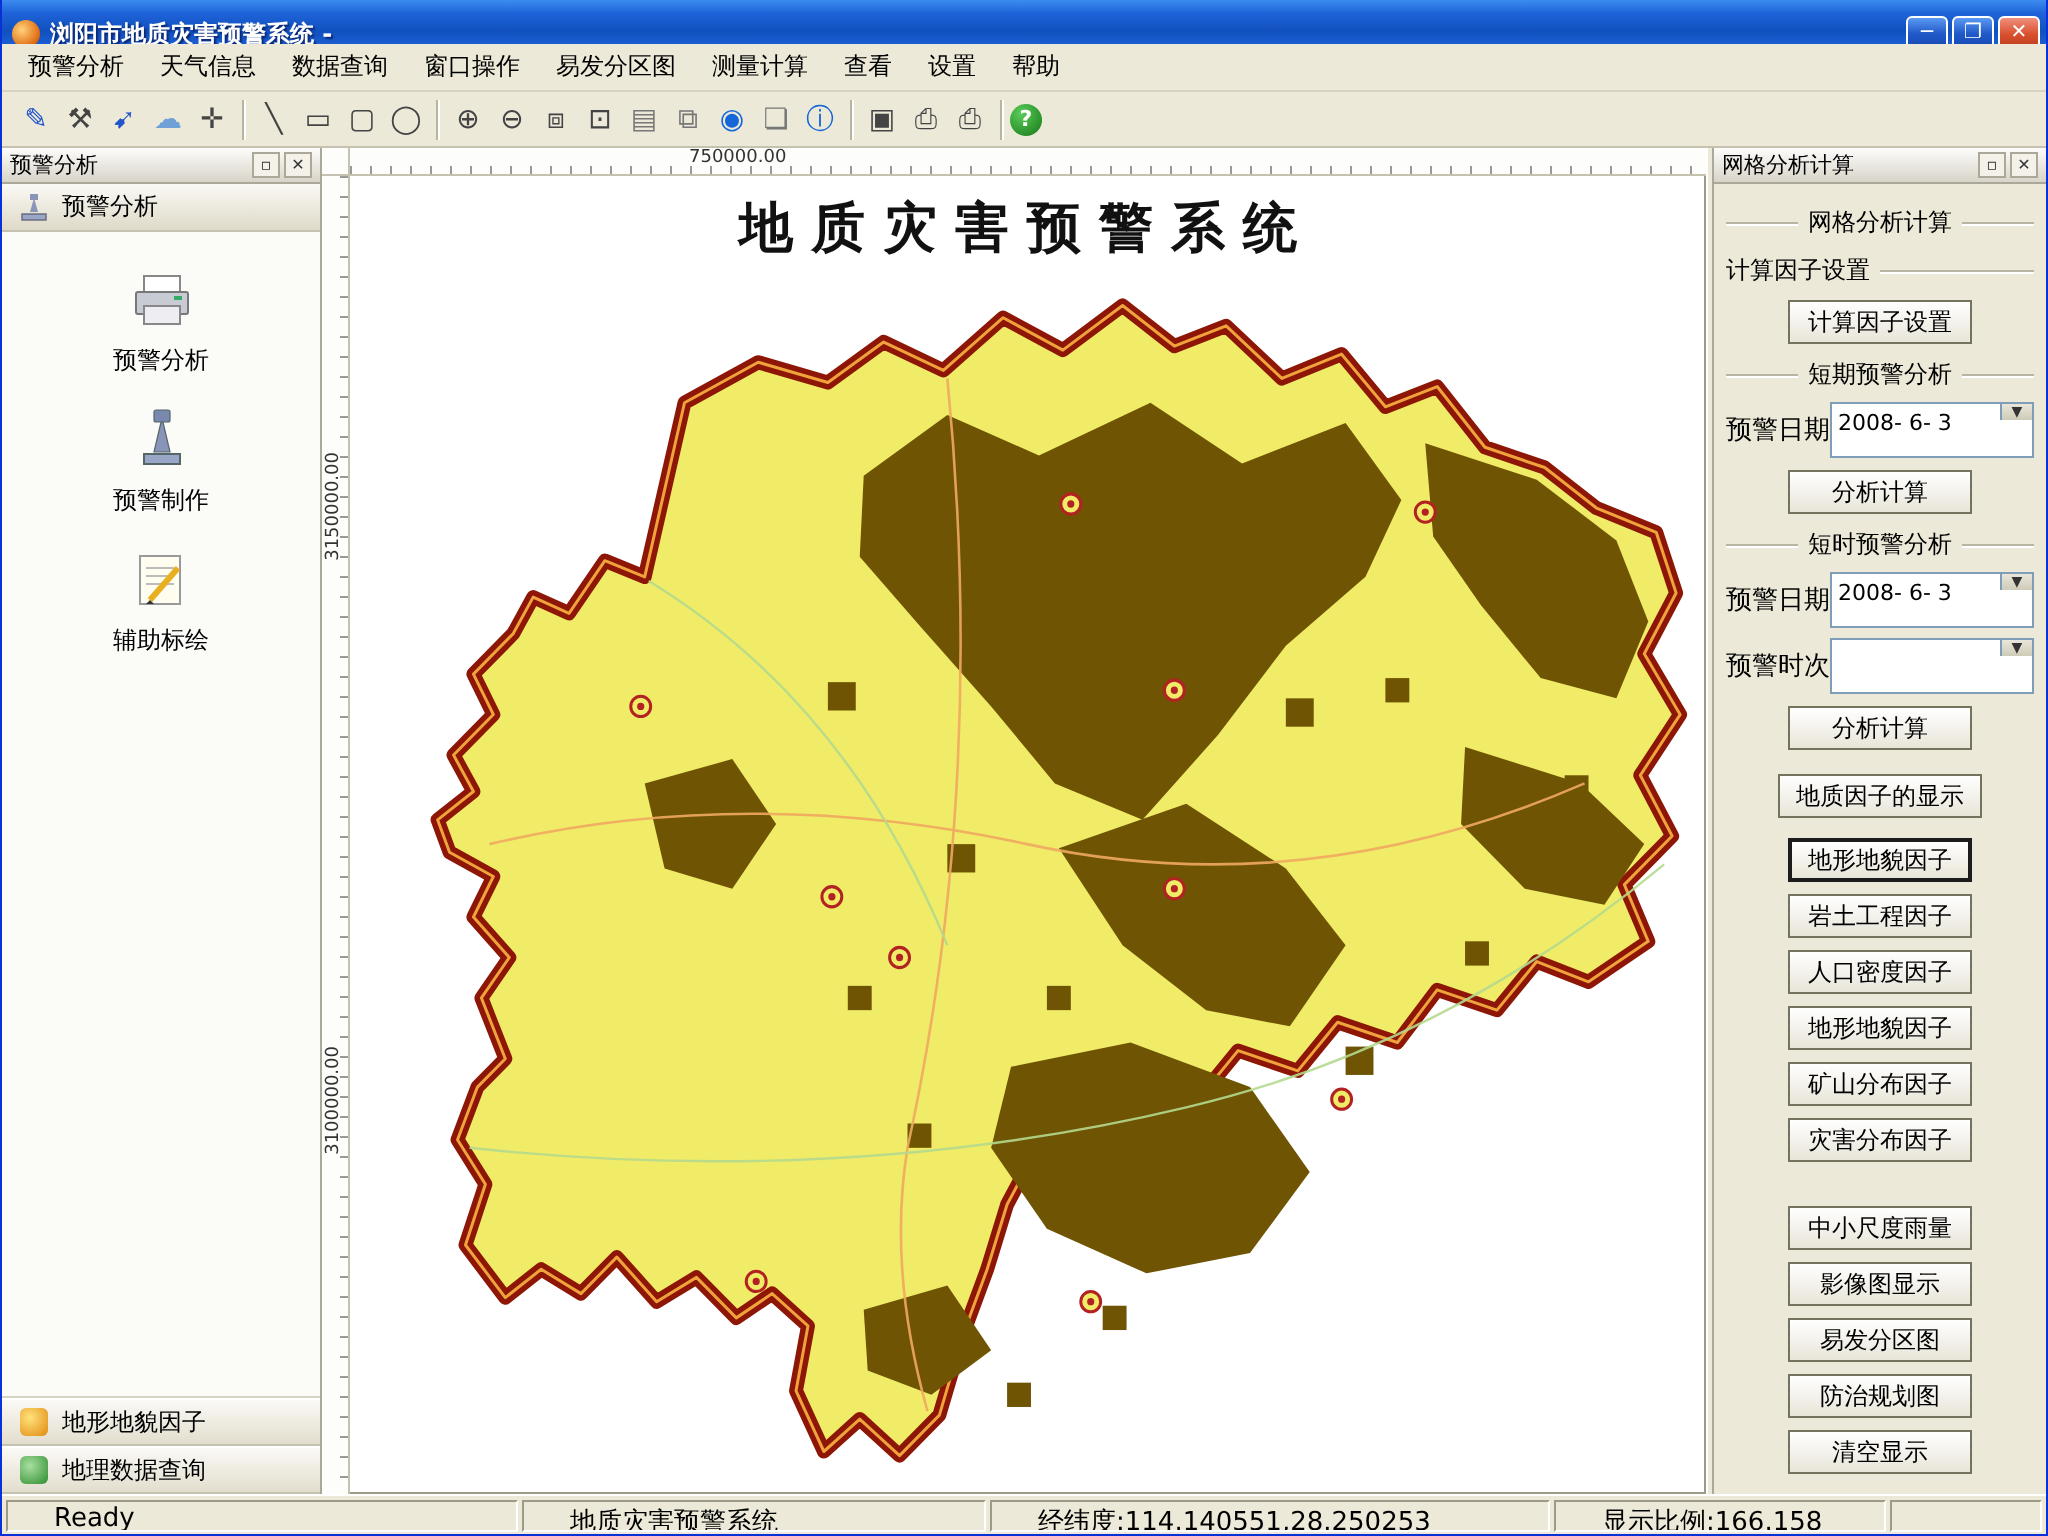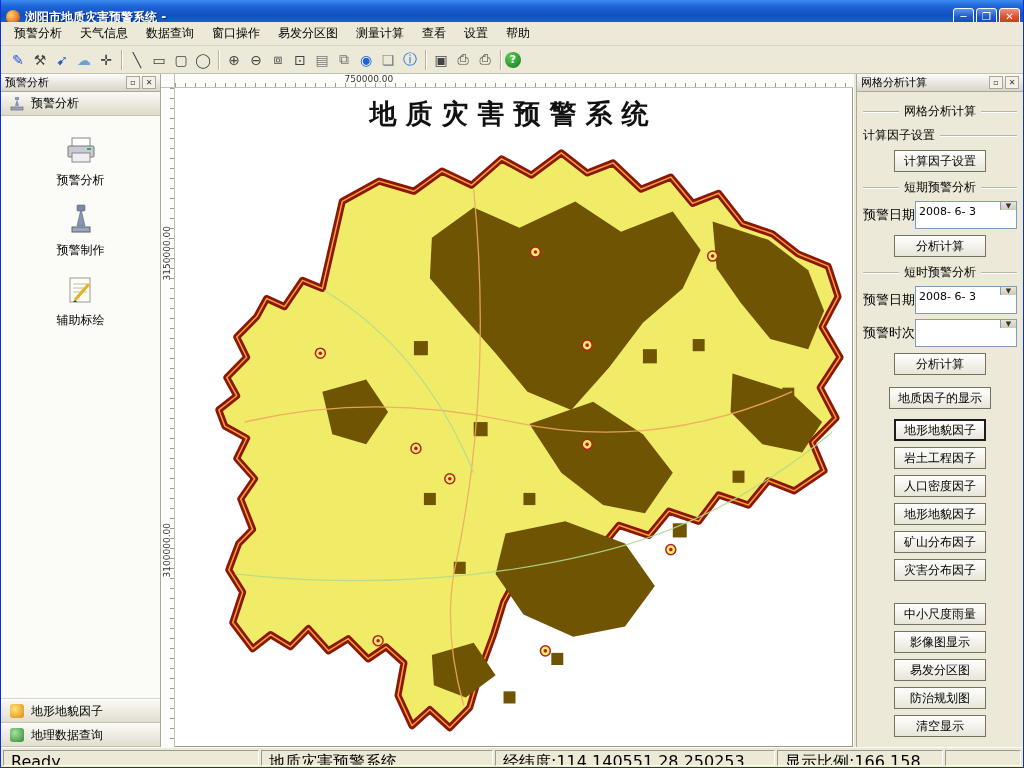--- a/index.html
+++ b/index.html
@@ -71,21 +71,21 @@
   .rp-row .lab { font-size:13px; white-space:nowrap; }
   .xp-select { width:104px; height:28px; background:#fff; border:1px solid #7F9DB9; display:flex; align-items:flex-start; }
   .xp-select .val { flex:1; font-size:11px; padding:3px 3px 0; white-space:nowrap; overflow:hidden; }
   .xp-select .arrow { width:16px; background:linear-gradient(#E9E6DA,#CFCBB8); border-left:1px solid #7F9DB9; display:flex; align-items:center; justify-content:center; font-size:7px; color:#333; }
   .factor-list { text-align:center; }
   .factor-list .xp-btn { margin:3px 17px; }
   .rp-spacer { height:16px; }
 
   
   .statusbar { height:20px; background:#ECE9D8; border-top:1px solid #fff; display:flex; align-items:center; padding:1px 2px; gap:2px; flex:0 0 auto; }
-  .sseg { height:16px; border:1px solid; border-color:#9D9A87 #FFFFFF #FFFFFF #9D9A87; padding:1px 7px; font-size:16px; white-space:nowrap; overflow:hidden; }
+  .sseg { height:16px; border:1px solid; border-color:#9D9A87 #FFFFFF #FFFFFF #9D9A87; padding:1px 23px; font-size:13px; white-space:nowrap; overflow:hidden; }
   .sseg.s1 { width:256px; } .sseg.s2 { width:232px; } .sseg.s3 { flex:1; } .sseg.s4 { width:166px; } .sseg.s5 { width:76px; }
 </style>
 </head>
 <body>
 
 <div class="window">
 
   <div class="titlebar">
     <span class="app-icon"></span>
     <span class="t-text">浏阳市地质灾害预警系统 -</span>

